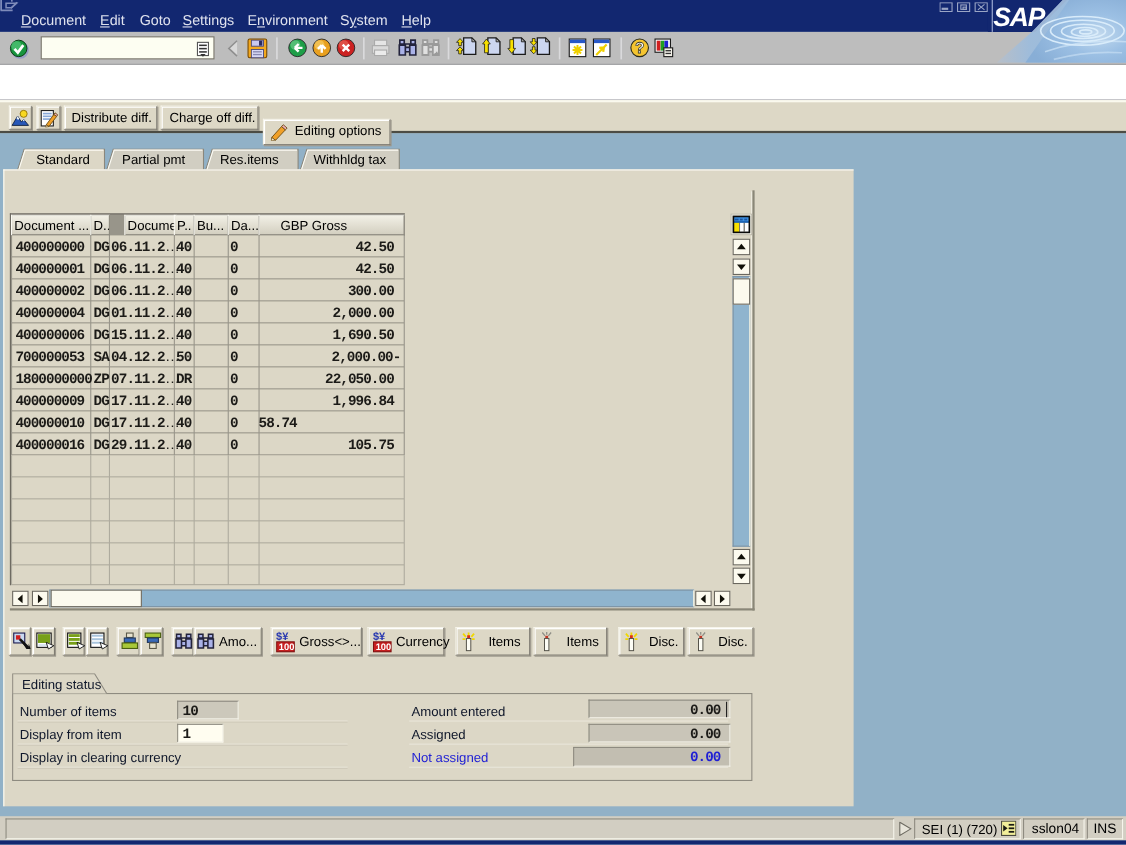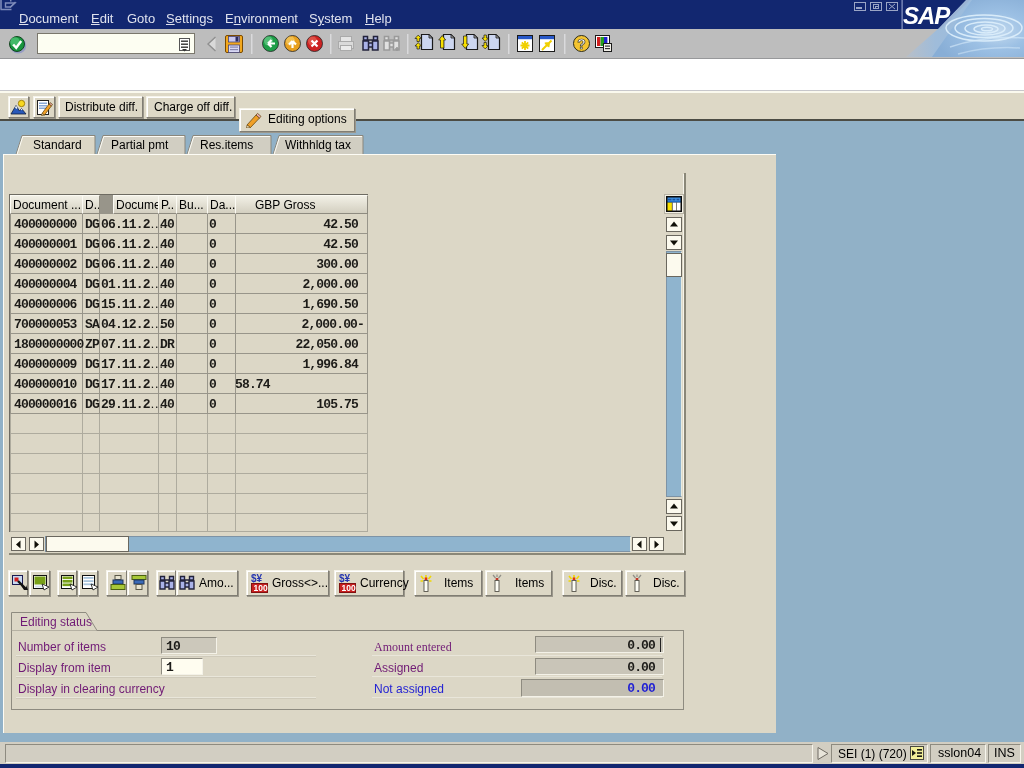--- a/index.html
+++ b/index.html
@@ -23,21 +23,21 @@
   #acctlabel{left:9px;top:173px;width:676px;height:21px;border:1px solid #85827a;box-sizing:border-box;background:#dad5c5;}
   #acctlabel span{position:absolute;left:21px;top:2px;font-size:12.5px;color:#2b2a26;}
   
   .hdrcell{position:absolute;top:195px;height:19px;background:linear-gradient(#f2f0e6,#d3cfc0);border:1px solid #8e8b80;border-left-color:#fbfaf3;border-top-color:#fbfaf3;box-sizing:border-box;font-size:12px;color:#000;overflow:hidden;white-space:nowrap;}
   .hdrcell span{position:absolute;left:2px;top:2px;}
   .cell{position:absolute;font-family:"Liberation Mono",monospace;font-size:13px;font-weight:bold;letter-spacing:-0.85px;color:#1c1b18;white-space:pre;}
   
   .sbtn{position:absolute;background:#fcfaee;border:1px solid #6a675e;box-sizing:border-box;}
   .track{position:absolute;background:#8fb4ce;border:1px solid #7d93a6;border-right-color:#e8eadf;box-sizing:border-box;}
   
-  .lbl{position:absolute;font-size:12px;color:#701a75;white-space:nowrap;}
+  .lbl{position:absolute;font-size:12px;color:#0f172a;white-space:nowrap;}
   .fld{position:absolute;box-sizing:border-box;border:1px solid #8e8b80;border-bottom-color:#f4f2e8;border-right-color:#f4f2e8;font-family:"Liberation Mono",monospace;font-size:13px;font-weight:bold;letter-spacing:-0.85px;color:#1c1b18;}
   
   #statusbar{left:0;top:742px;width:1024px;height:22px;background:#d2cec2;}
   .sseg{position:absolute;top:744px;height:19px;background:#d2cec2;border:1px solid #8e8b80;border-bottom-color:#f7f5ec;border-right-color:#f7f5ec;box-sizing:border-box;font-size:12.5px;color:#000;}
   #bottomstrip{left:0;top:764px;width:1024px;height:4px;background:#122770;}
 </style>
 </head>
 <body>
 <div id="screen">
 
@@ -660,21 +660,21 @@
       </div>
 <div class="fld" style="left:161px;top:658px;width:42px;height:17px;background:#fffdf0;">
         <span style="position:absolute;left:4px;top:1px;">1</span>
       </div>
 <div class="abs" style="left:16px;top:655px;width:300px;height:1px;background:#e9e6da;"></div>
 <div class="abs" style="left:16px;top:676px;width:300px;height:1px;background:#e9e6da;"></div>
 <div class="abs" style="left:16px;top:697px;width:300px;height:1px;background:#e9e6da;"></div>
 <div class="abs" style="left:16px;top:656px;width:300px;height:1px;background:#cfcaba;"></div>
 <div class="abs" style="left:16px;top:677px;width:300px;height:1px;background:#cfcaba;"></div>
 <div class="abs" style="left:16px;top:698px;width:300px;height:1px;background:#cfcaba;"></div>
-<div class="lbl" style="left:374px;top:640px;font-family:Liberation Serif, serif;">Amount entered</div>
+<div class="lbl" style="left:374px;top:640px;">Amount entered</div>
 <div class="lbl" style="left:374px;top:661px;">Assigned</div>
 <div class="lbl" style="left:374px;top:682px;color:#1f1fd4;">Not assigned</div>
 <div class="abs" style="left:372px;top:655px;width:290px;height:1px;background:#e9e6da;"></div>
 <div class="abs" style="left:372px;top:676px;width:290px;height:1px;background:#e9e6da;"></div>
 <div class="abs" style="left:372px;top:697px;width:290px;height:1px;background:#e9e6da;"></div>
 <div class="fld" style="left:535px;top:636px;width:129px;height:17px;background:#c9c5b8;">
         <span style="position:absolute;right:8px;top:1px;">0.00</span>
         <span style="position:absolute;right:2px;top:1px;width:1px;height:14px;background:#222;"></span>
       </div>
 <div class="fld" style="left:535px;top:658px;width:129px;height:17px;background:#c9c5b8;">

